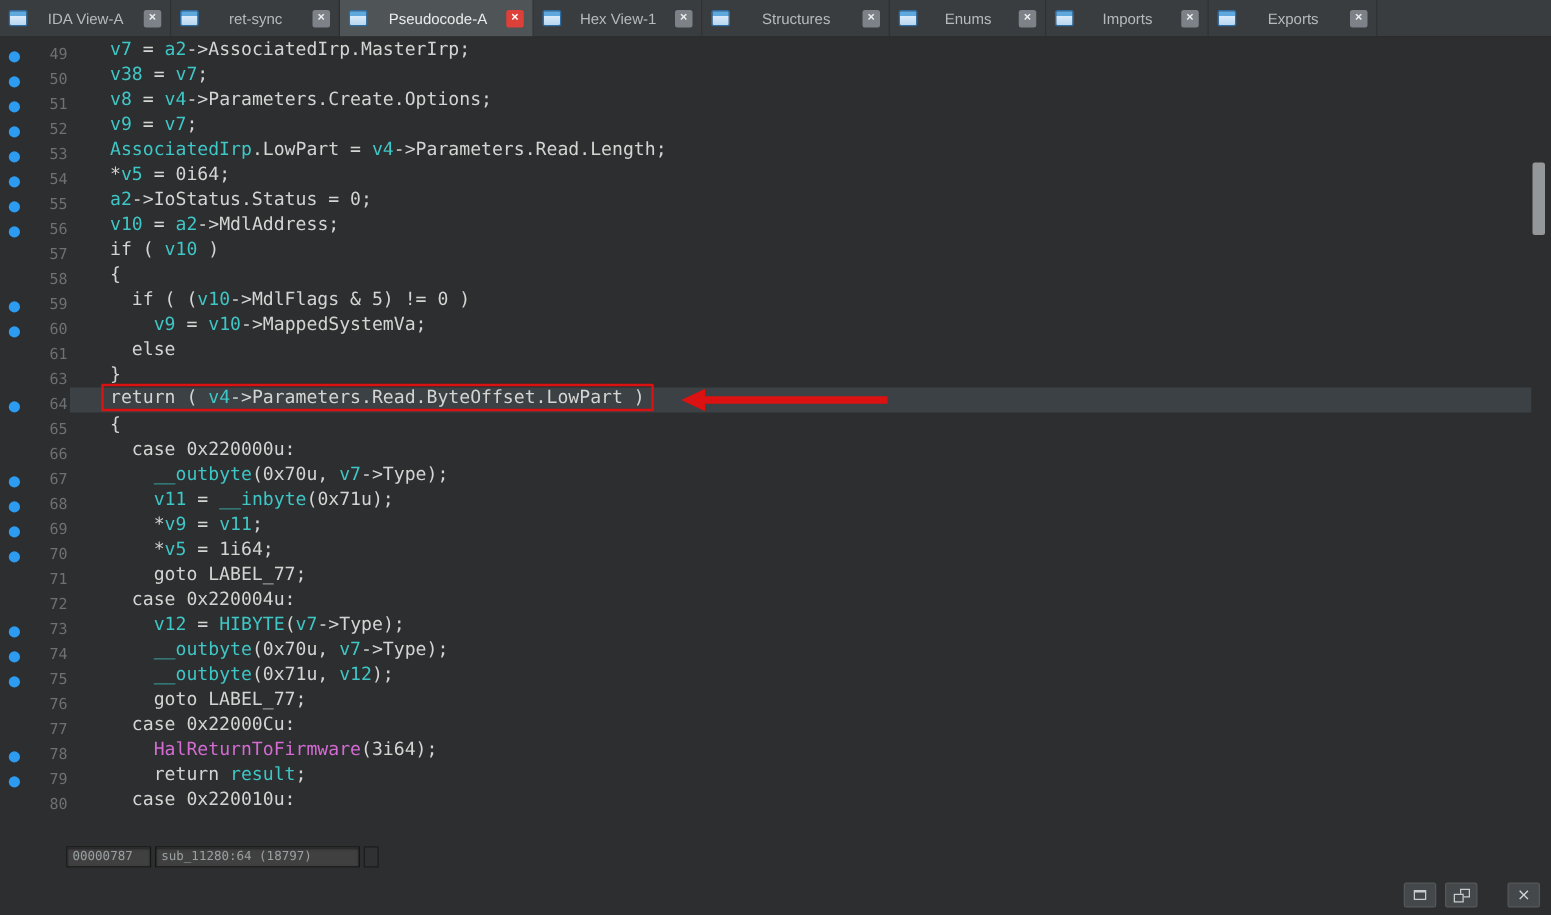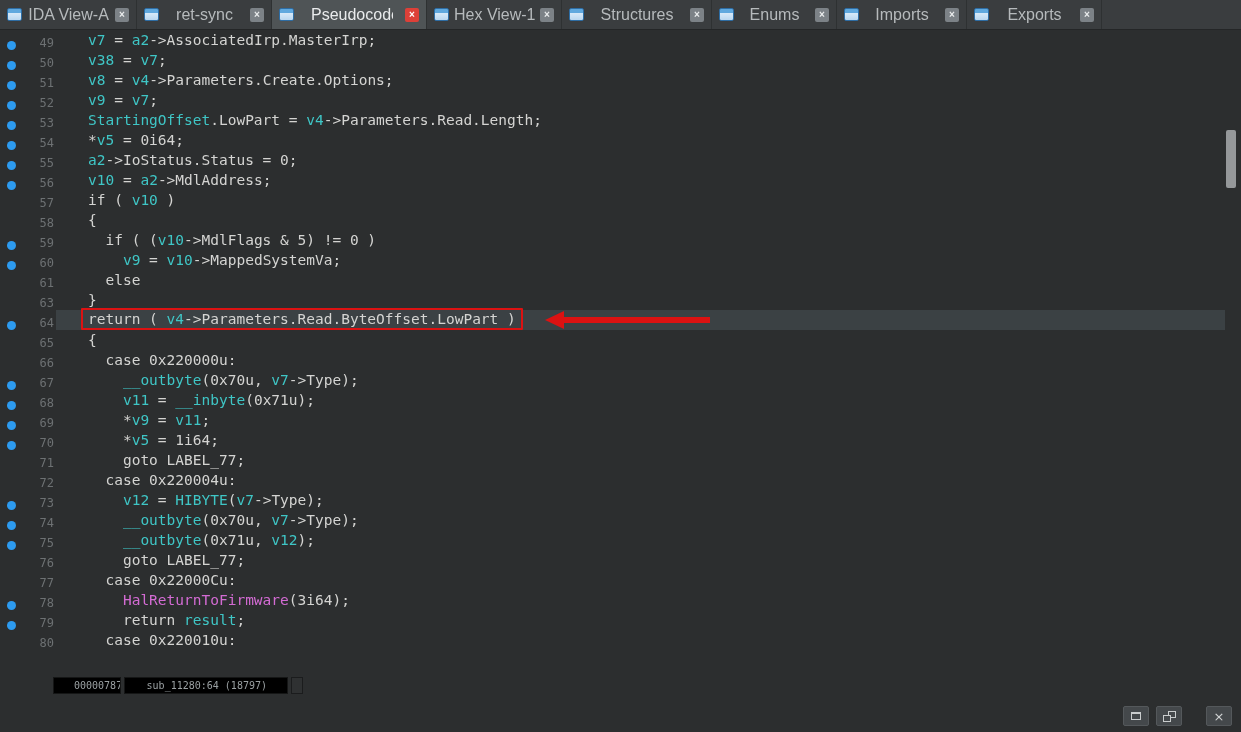--- a/index.html
+++ b/index.html
@@ -11,21 +11,21 @@
           display:flex;box-sizing:border-box;border-bottom:1px solid #242627;}
   .tab{display:flex;align-items:center;box-sizing:border-box;height:100%;
        padding:0 7px;border-right:1px solid #2e3132;background:#3a3d3f;cursor:default;}
   .tab:nth-child(1){width:137px}.tab:nth-child(2){width:135px}.tab:nth-child(3){width:155px}
   .tab:nth-child(4){width:135px}.tab:nth-child(5){width:150px}.tab:nth-child(6){width:125px}
   .tab:nth-child(7){width:130px}.tab:nth-child(8){width:135px}
   .tab.active{background:#4f5456;gap:12px;}
   .tabicon{flex:none;width:15px;height:13px;border:1px solid #2e6da4;border-radius:2px;
            background:linear-gradient(180deg,#5fa8de 0%,#5fa8de 38%,#d7e9f8 38%,#b9d7f0 100%);
            box-sizing:border-box;}
-  .tablabel{flex:1;text-align:center;font-size:16px;color:#b6babc;padding:0 5px;
+  .tablabel{flex:1;text-align:center;font-size:12px;color:#b6babc;padding:0 5px;
             white-space:nowrap;overflow:hidden;}
   .tab.active .tablabel{color:#e9ebec;}
   .tabclose{flex:none;width:14px;height:14px;border-radius:2px;background:#7c8287;
             color:#eceeef;font-size:10px;line-height:14px;text-align:center;font-weight:bold;}
   .tabclose.red{background:#dd4038;color:#fff;}
 
   
   .code-area{position:absolute;top:30px;left:0;right:16px;
              font-family:"DejaVu Sans Mono","Liberation Mono",monospace;font-size:14.5px;}
   .cl{display:flex;align-items:flex-end;height:20px;}
@@ -48,23 +48,23 @@
   .ashaft{display:block;width:146px;height:6px;background:#dc1212;}
 
   
   .scrollbar{position:absolute;top:30px;right:3px;width:13px;bottom:0;background:transparent;}
   .thumb{position:absolute;top:100px;left:1px;width:10px;height:58px;background:#95989a;
          border-radius:2px;}
 
   
   .statusbar{position:absolute;left:53px;top:677px;display:flex;align-items:center;gap:3px;
              font-family:"DejaVu Sans Mono","Liberation Mono",monospace;}
-  .sfield{height:17px;box-sizing:border-box;background:#000000;border:1px solid #151616;
+  .sfield{height:17px;box-sizing:border-box;background:#404040;border:1px solid #151616;
           box-shadow:inset 0 1px 2px rgba(0,0,0,.55);color:#9aa0a2;font-size:10px;
-          line-height:15px;padding:0 20px;white-space:nowrap;overflow:hidden;text-align:right;}
+          line-height:15px;padding:0 4px;white-space:nowrap;overflow:hidden;}
   .sfield.f1{width:68px;}
   .sfield.f2{width:164px;}
   .sbox{width:12px;height:17px;box-sizing:border-box;background:#2f3132;
         border:1px solid #1b1c1d;}
 
   
   .wincontrols{position:absolute;right:9px;bottom:6px;display:flex;align-items:center;gap:7px;}
   .wbtn{width:26px;height:20px;background:#44484b;border:1px solid #54585b;border-radius:2px;
         display:flex;align-items:center;justify-content:center;padding:0;cursor:default;}
   .wbtn.close{margin-left:17px;color:#d2d5d6;font-size:13px;line-height:13px;
@@ -152,21 +152,21 @@
           <i class="dot"></i>
         </span>
         <span class="lnum">52</span>
         <span class="ctext"><span class="tk-v">v9</span><span class="tk-p"> = </span><span class="tk-v">v7</span><span class="tk-p">;</span></span>
       </div>
       <div class="cl">
         <span class="dotcol">
           <i class="dot"></i>
         </span>
         <span class="lnum">53</span>
-        <span class="ctext"><span class="tk-v">StartingOffset</span><span class="tk-p">.LowPart = </span><span class="tk-v">v4</span><span class="tk-p">-&gt;Parameters.Read.Length;</span></span>
+        <span class="ctext"><span class="tk-v">AssociatedIrp</span><span class="tk-p">.LowPart = </span><span class="tk-v">v4</span><span class="tk-p">-&gt;Parameters.Read.Length;</span></span>
       </div>
       <div class="cl">
         <span class="dotcol">
           <i class="dot"></i>
         </span>
         <span class="lnum">54</span>
         <span class="ctext"><span class="tk-p">*</span><span class="tk-v">v5</span><span class="tk-p"> = 0i64;</span></span>
       </div>
       <div class="cl">
         <span class="dotcol">

